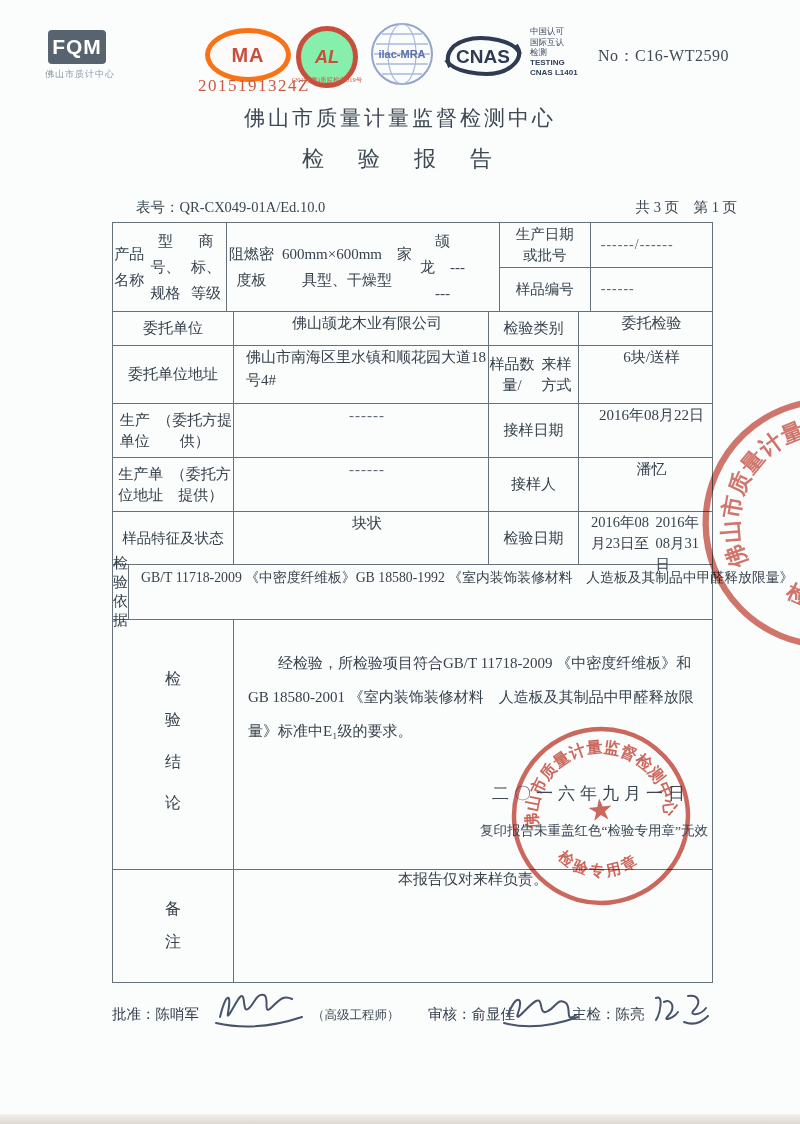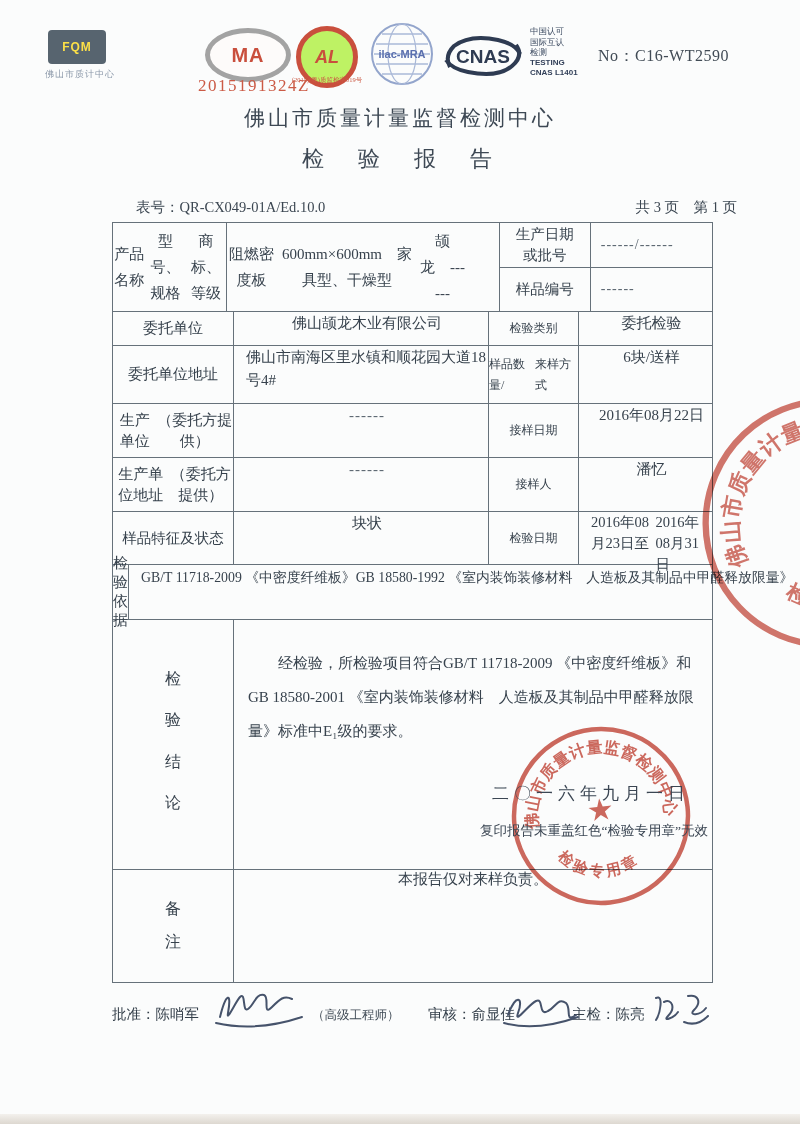--- a/index.html
+++ b/index.html
@@ -5,49 +5,49 @@
   html,body{margin:0;padding:0;}
   body{
     width:800px;height:1124px;position:relative;overflow:hidden;
     background:#fbfcfc;
     font-family:"Liberation Serif","DejaVu Serif",serif;
     color:#37424d;
   }
   .abs{position:absolute;}
   
   .fqm-box{left:48px;top:30px;width:58px;height:34px;background:#57646f;border-radius:4px;
-    color:#fde047;font-weight:bold;font-size:12px;display:flex;align-items:center;justify-content:center;
+    color:#ffffff;font-weight:bold;font-size:21px;display:flex;align-items:center;justify-content:center;
     font-family:"Liberation Sans",sans-serif;letter-spacing:1px;}
   .fqm-cap{left:40px;top:68px;width:80px;text-align:center;font-size:9px;color:#8a97a8;letter-spacing:1px;}
-  .cma{left:205px;top:28px;width:76px;height:44px;border:5px solid #a3a3a3;border-radius:50%/50%;
+  .cma{left:205px;top:28px;width:76px;height:44px;border:5px solid #f97316;border-radius:50%/50%;
     display:flex;align-items:center;justify-content:center;color:#c94f3d;font-weight:bold;font-size:20px;
     font-family:"Liberation Sans",sans-serif;letter-spacing:1px;background:#fdfbfa;}
   .cma-cap{left:198px;top:76px;width:95px;text-align:center;color:#cb5a45;font-size:17px;letter-spacing:1.5px;}
   .cal{left:296px;top:26px;width:52px;height:52px;border:5px solid #c94f3d;border-radius:50%;
     display:flex;align-items:center;justify-content:center;color:#c94f3d;font-weight:bold;font-size:18px;
-    font-family:"Liberation Sans",sans-serif;font-style:italic;background:#bef264;}
+    font-family:"Liberation Sans",sans-serif;font-style:italic;background:#86efac;}
   .cal-cap{left:282px;top:76px;width:90px;text-align:center;color:#cb5a45;font-size:6.5px;}
   .ilac{left:370px;top:22px;width:64px;height:64px;}
   .cnas{left:440px;top:36px;width:86px;height:40px;}
   .cnas-caption{left:530px;top:26px;width:70px;font-size:8.5px;line-height:10.5px;color:#3c4a60;}
   .cnas-caption .b{font-weight:bold;font-family:"Liberation Sans",sans-serif;font-size:8px;color:#33415a;}
   .report-no{left:598px;top:46px;font-size:16px;color:#414b55;letter-spacing:.5px;}
   
   .org-title{left:0;top:104px;width:800px;text-align:center;font-size:21px;letter-spacing:3px;color:#3d4854;}
   .doc-title{left:0;top:144px;width:800px;text-align:center;font-size:22px;letter-spacing:6px;color:#3d4854;}
   .meta-row{left:112px;top:198px;width:601px;display:flex;justify-content:space-between;font-size:14.5px;color:#3c4752;margin-left:24px;}
   
   .rtable{left:112px;top:222px;width:601px;border:1.2px solid #66717a;box-sizing:border-box;background:transparent;}
   .row{display:flex;box-sizing:border-box;}
   .row + .row{border-top:1px solid #66717a;}
   .cell{box-sizing:border-box;font-size:15px;display:flex;flex-direction:row;justify-content:center;}
   .cell + .cell, .rblock{border-left:1px solid #66717a;box-sizing:border-box;}
   .c1{width:120px;text-align:center;align-items:center;}
   .c2{width:255px;}
-  .c3{width:90px;align-items:center;font-size:12px;}
+  .c3{width:90px;text-align:center;align-items:center;font-size:15px;}
   .c4{flex:1;}
   .val{padding-left:12px;line-height:1.55;}
   .center-val{text-align:center;align-items:center;}
   .ln{display:block;line-height:26px;}
   .lnsm{display:block;line-height:21px;}
   .rblock{width:226px;display:flex;flex-direction:column;margin-left:32px;}
   .subrow{display:flex;flex:1;}
   .subrow + .subrow{border-top:1px solid #66717a;}
   .sublabel{width:90px;display:flex;flex-direction:column;justify-content:center;align-items:center;font-size:14.5px;box-sizing:border-box;}
   .subval{flex:1;border-left:1px solid #66717a;display:flex;align-items:center;padding-left:10px;font-size:14px;box-sizing:border-box;}

